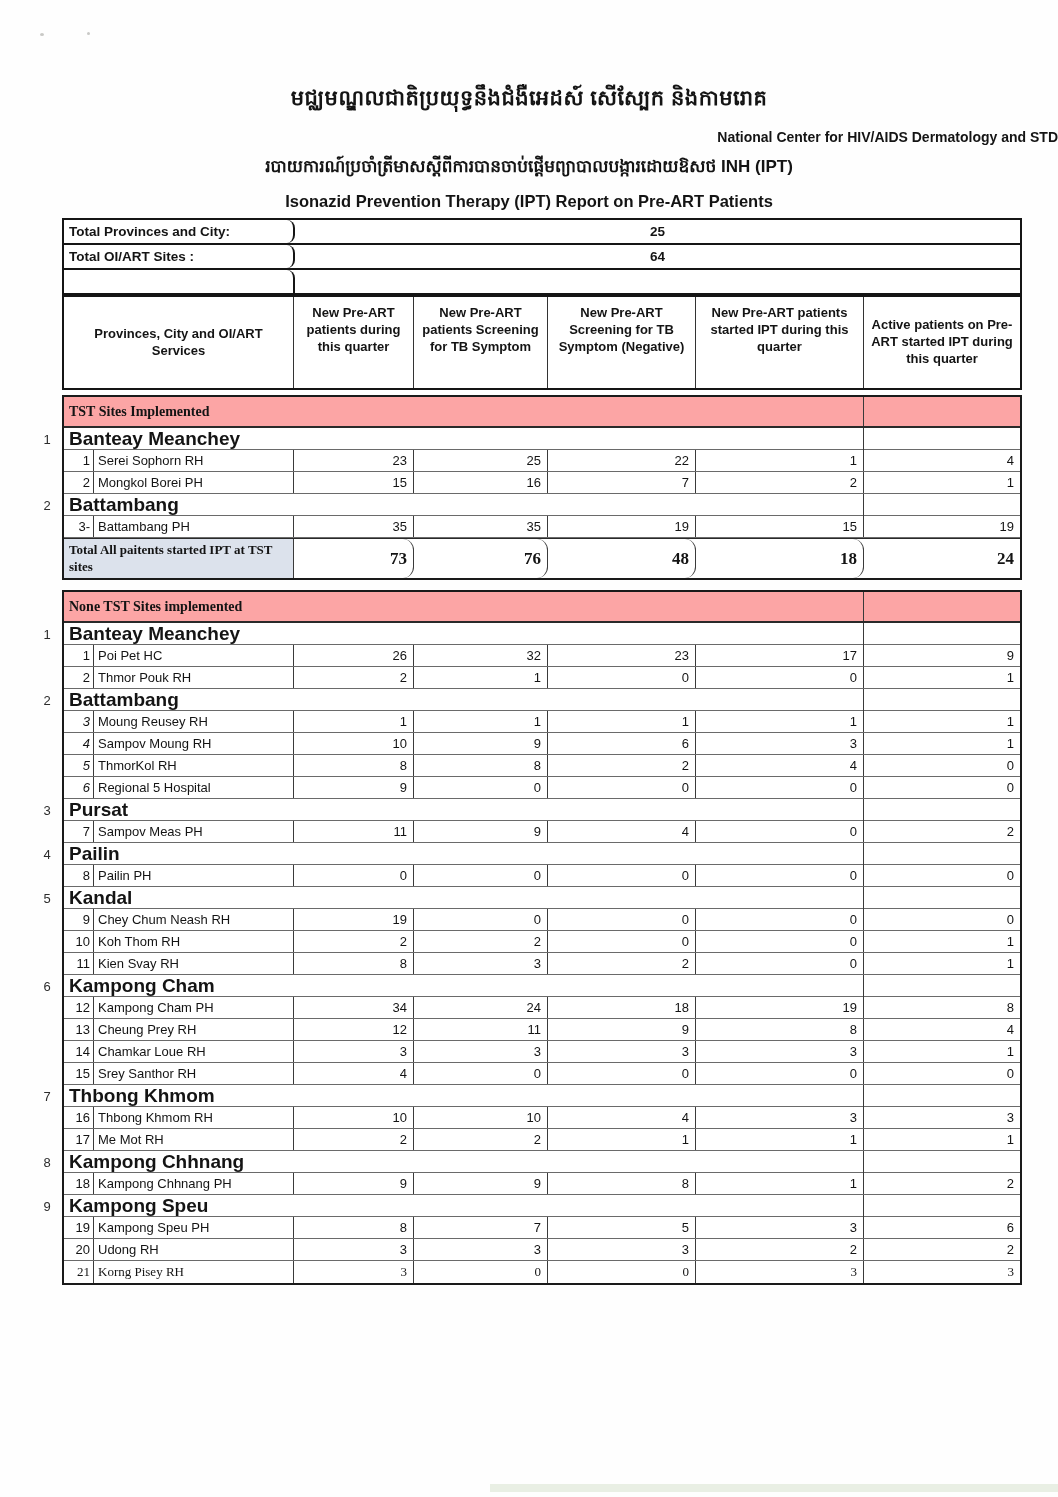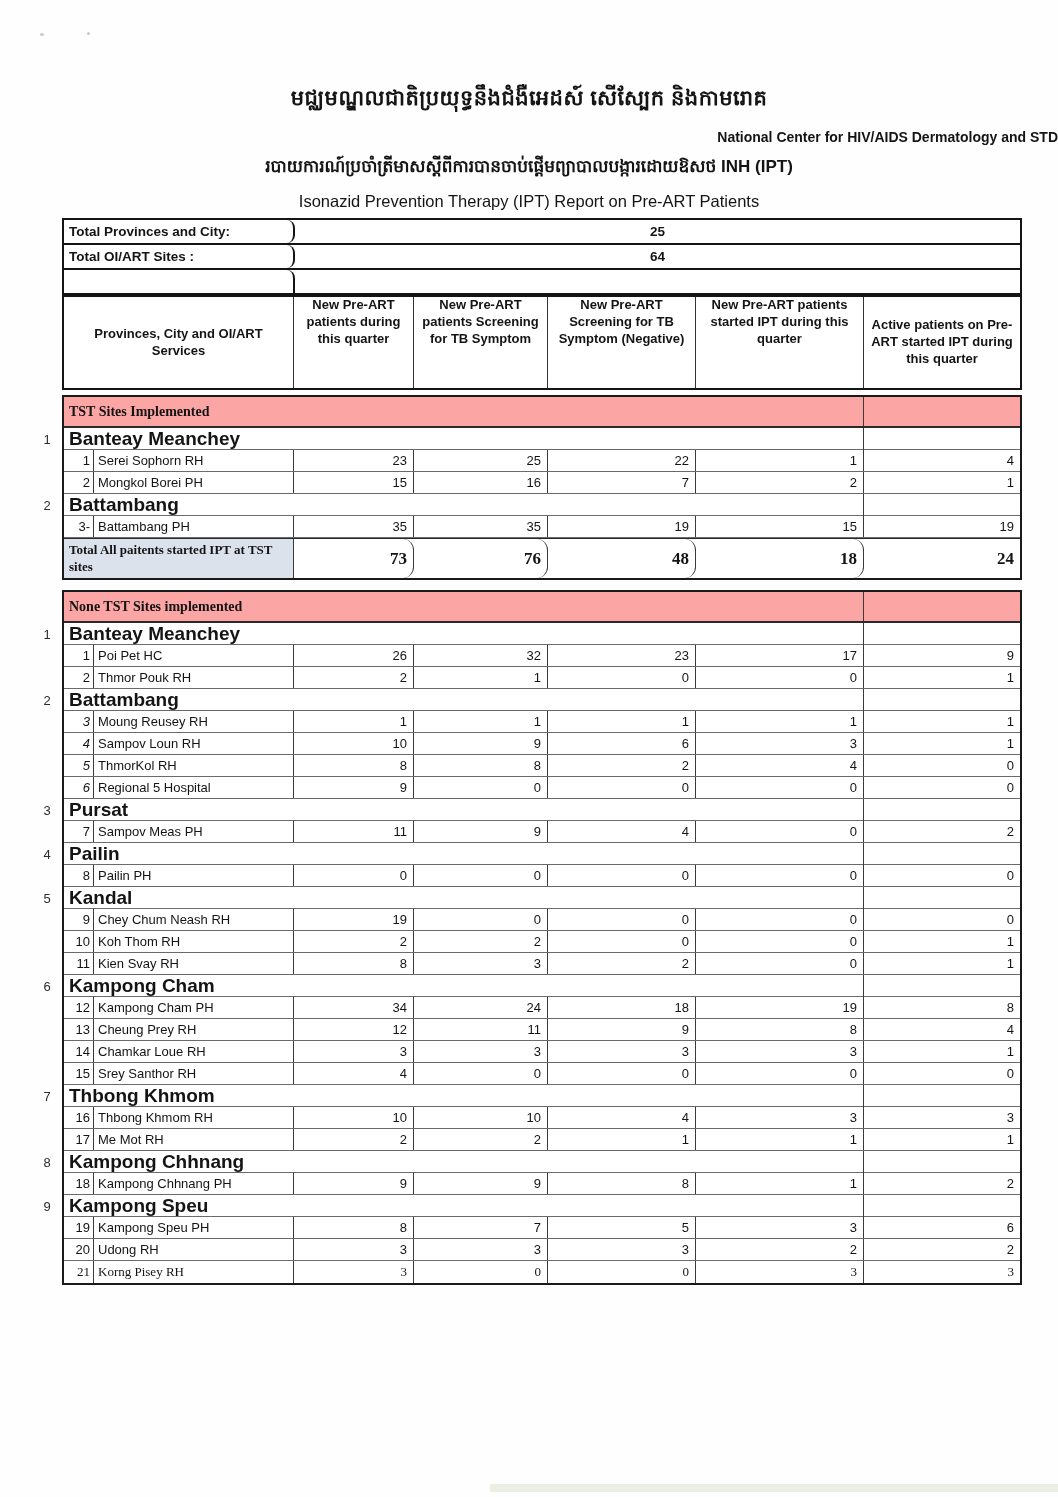--- a/index.html
+++ b/index.html
@@ -9,21 +9,21 @@
     background:#fefefe;
     overflow:hidden;
     font-family:"Liberation Sans","DejaVu Sans",sans-serif;
     color:#141414;
   }
   
   .hdr{position:absolute;left:0;width:100%;text-align:center;}
   .khmer-title{top:84px;font-size:21px;font-weight:bold;letter-spacing:.5px;}
   .org-en{top:129px;font-size:14px;font-weight:bold;text-align:right;}
   .khmer-sub{top:155px;font-size:17px;font-weight:bold;}
-  .title-en{top:192px;font-size:16.5px;font-weight:normal;}
+  .title-en{top:192px;font-size:16.5px;font-weight:bold;}
   
   .info-table{
     position:absolute;left:62px;top:218px;width:960px;
     border:2px solid #151515;box-sizing:border-box;background:#fff;
   }
   .info-row{display:grid;grid-template-columns:231px 725px;height:23px;border-bottom:2px solid #151515;}
   .info-row:last-child{border-bottom:none;}
   .info-label{border-right:2px solid #151515;display:flex;align-items:center;padding-left:5px;font-weight:bold;font-size:13.5px;box-sizing:border-box;border-radius:8px;}
   .info-value{display:flex;align-items:center;justify-content:center;font-weight:bold;font-size:13.5px;}
   .info-quarter{display:flex;align-items:center;font-weight:bold;font-size:13.5px;}
@@ -34,21 +34,21 @@
     position:absolute;left:62px;top:295px;width:960px;height:95px;
     border:2px solid #151515;box-sizing:border-box;background:#fff;
     display:grid;grid-template-columns:230px 120px 134px 148px 168px 156px;
   }
   .col-header .hc{
     border-right:1px solid #333;box-sizing:border-box;
     display:flex;align-items:center;justify-content:center;text-align:center;
     font-weight:bold;font-size:13px;line-height:1.3;padding:3px 5px;
   }
   .col-header .hc:last-child{border-right:none;}
-  .col-header .hc:nth-child(-n+5){align-items:flex-start;padding-top:0;}
+  .col-header .hc:nth-child(-n+5){align-items:flex-start;padding-top:8px;}
   .col-header .hc:first-child{align-items:center;padding-top:3px;}
   
   .section{
     position:absolute;left:62px;width:960px;
     border:2px solid #1a1a1a;box-sizing:border-box;background:#fff;
   }
   .section-0{top:395px;}
   .section-1{top:590px;}
   .row{box-sizing:border-box;border-bottom:1px solid #6a6a6a;position:relative;}
   .section .row:last-child{border-bottom:none;font-family:Liberation Serif, serif;}
@@ -204,21 +204,21 @@
           <div class="c no-cell it">3</div>
           <div class="c name-cell">Moung Reusey RH</div>
           <div class="c val-cell">1</div>
           <div class="c val-cell">1</div>
           <div class="c val-cell">1</div>
           <div class="c val-cell">1</div>
           <div class="c val-cell">1</div>
         </div>
         <div class="row drow">
           <div class="c no-cell it">4</div>
-          <div class="c name-cell">Sampov Loun RH</div>
+          <div class="c name-cell">Sampov Moung RH</div>
           <div class="c val-cell">10</div>
           <div class="c val-cell">9</div>
           <div class="c val-cell">6</div>
           <div class="c val-cell">3</div>
           <div class="c val-cell">1</div>
         </div>
         <div class="row drow">
           <div class="c no-cell it">5</div>
           <div class="c name-cell">ThmorKol RH</div>
           <div class="c val-cell">8</div>

